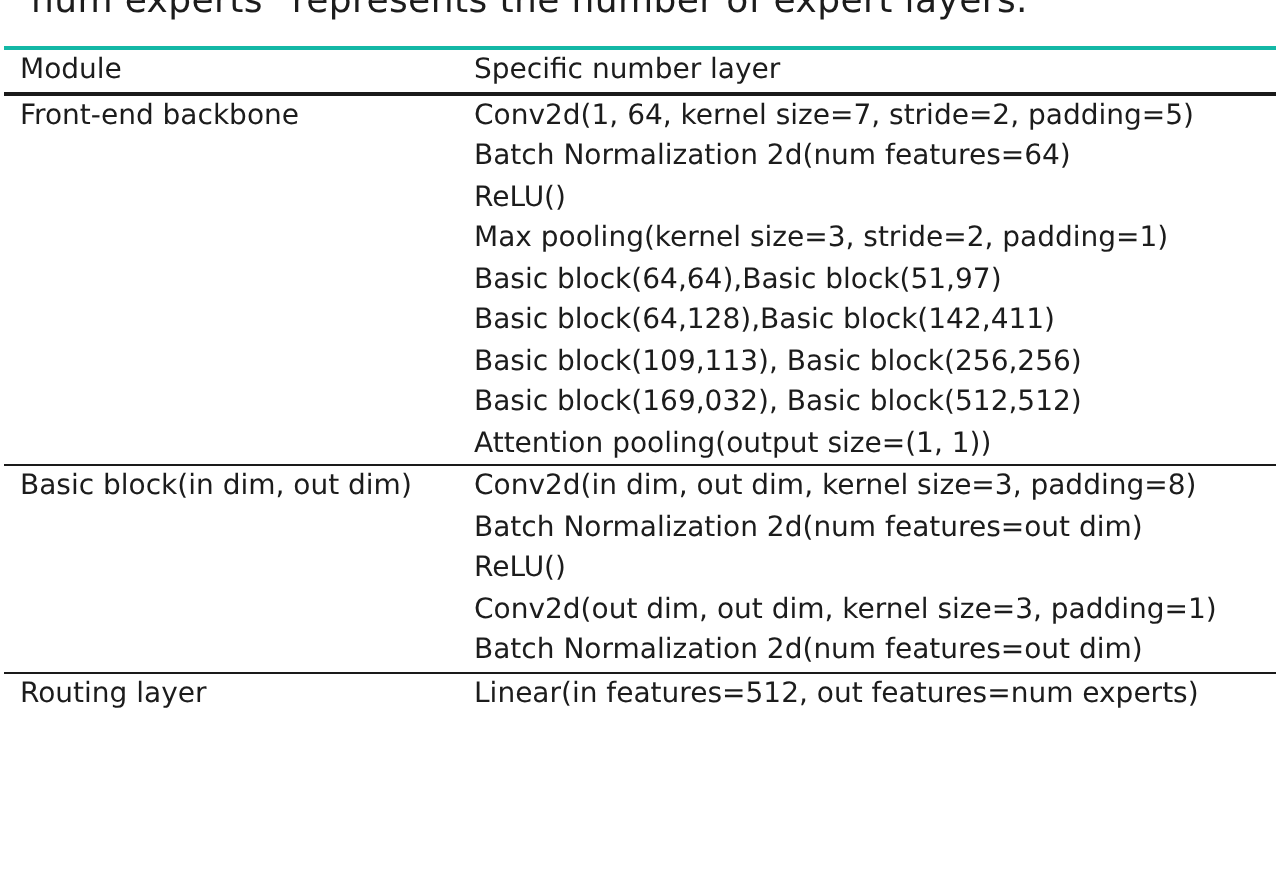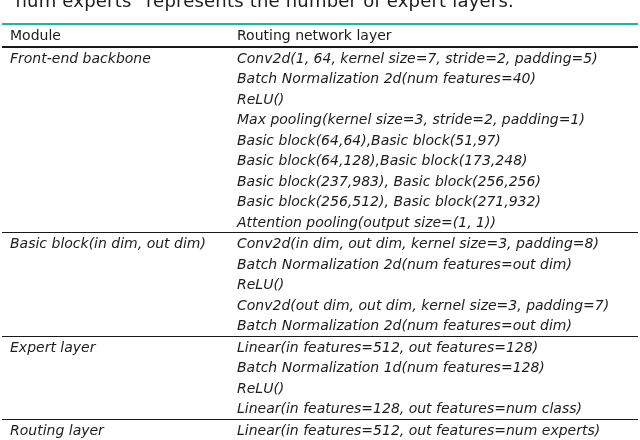--- a/index.html
+++ b/index.html
@@ -43,72 +43,62 @@
   table.spec-table td:first-child {
     width: 235px;
     padding-left: 8px;
     box-sizing: border-box;
   }
   table.spec-table thead tr {
     border-bottom: 2px solid #1a1a1a;
   }
   table.spec-table tbody tr {
     border-bottom: 1.5px solid #1a1a1a;
-    font-style: italic;
   }
   table.spec-table tbody tr:last-child {
     border-bottom: none; 
   }
 </style>
 </head>
 <body>
 
 <div class="page">
 
   <div class="caption">"num experts" represents the number of expert layers.</div>
 
   <table class="spec-table">
     <thead>
       <tr>
         <th>Module</th>
-        <th>Routing network layer</th>
+        <th>Specific number layer</th>
       </tr>
     </thead>
     <tbody>
         <tr>
           <td>Front-end backbone</td>
           <td>
             <div>Conv2d(1, 64, kernel size=7, stride=2, padding=5)</div>
-            <div>Batch Normalization 2d(num features=40)</div>
+            <div>Batch Normalization 2d(num features=64)</div>
             <div>ReLU()</div>
             <div>Max pooling(kernel size=3, stride=2, padding=1)</div>
             <div>Basic block(64,64),Basic block(51,97)</div>
-            <div>Basic block(64,128),Basic block(173,248)</div>
-            <div>Basic block(237,983), Basic block(256,256)</div>
-            <div>Basic block(256,512), Basic block(271,932)</div>
+            <div>Basic block(64,128),Basic block(142,411)</div>
+            <div>Basic block(109,113), Basic block(256,256)</div>
+            <div>Basic block(169,032), Basic block(512,512)</div>
             <div>Attention pooling(output size=(1, 1))</div>
           </td>
         </tr>
         <tr>
           <td>Basic block(in dim, out dim)</td>
           <td>
             <div>Conv2d(in dim, out dim, kernel size=3, padding=8)</div>
             <div>Batch Normalization 2d(num features=out dim)</div>
             <div>ReLU()</div>
-            <div>Conv2d(out dim, out dim, kernel size=3, padding=7)</div>
+            <div>Conv2d(out dim, out dim, kernel size=3, padding=1)</div>
             <div>Batch Normalization 2d(num features=out dim)</div>
-          </td>
-        </tr>
-        <tr>
-          <td>Expert layer</td>
-          <td>
-            <div>Linear(in features=512, out features=128)</div>
-            <div>Batch Normalization 1d(num features=128)</div>
-            <div>ReLU()</div>
-            <div>Linear(in features=128, out features=num class)</div>
           </td>
         </tr>
         <tr>
           <td>Routing layer</td>
           <td>
             <div>Linear(in features=512, out features=num experts)</div>
           </td>
         </tr>
       </tbody>
   </table>

